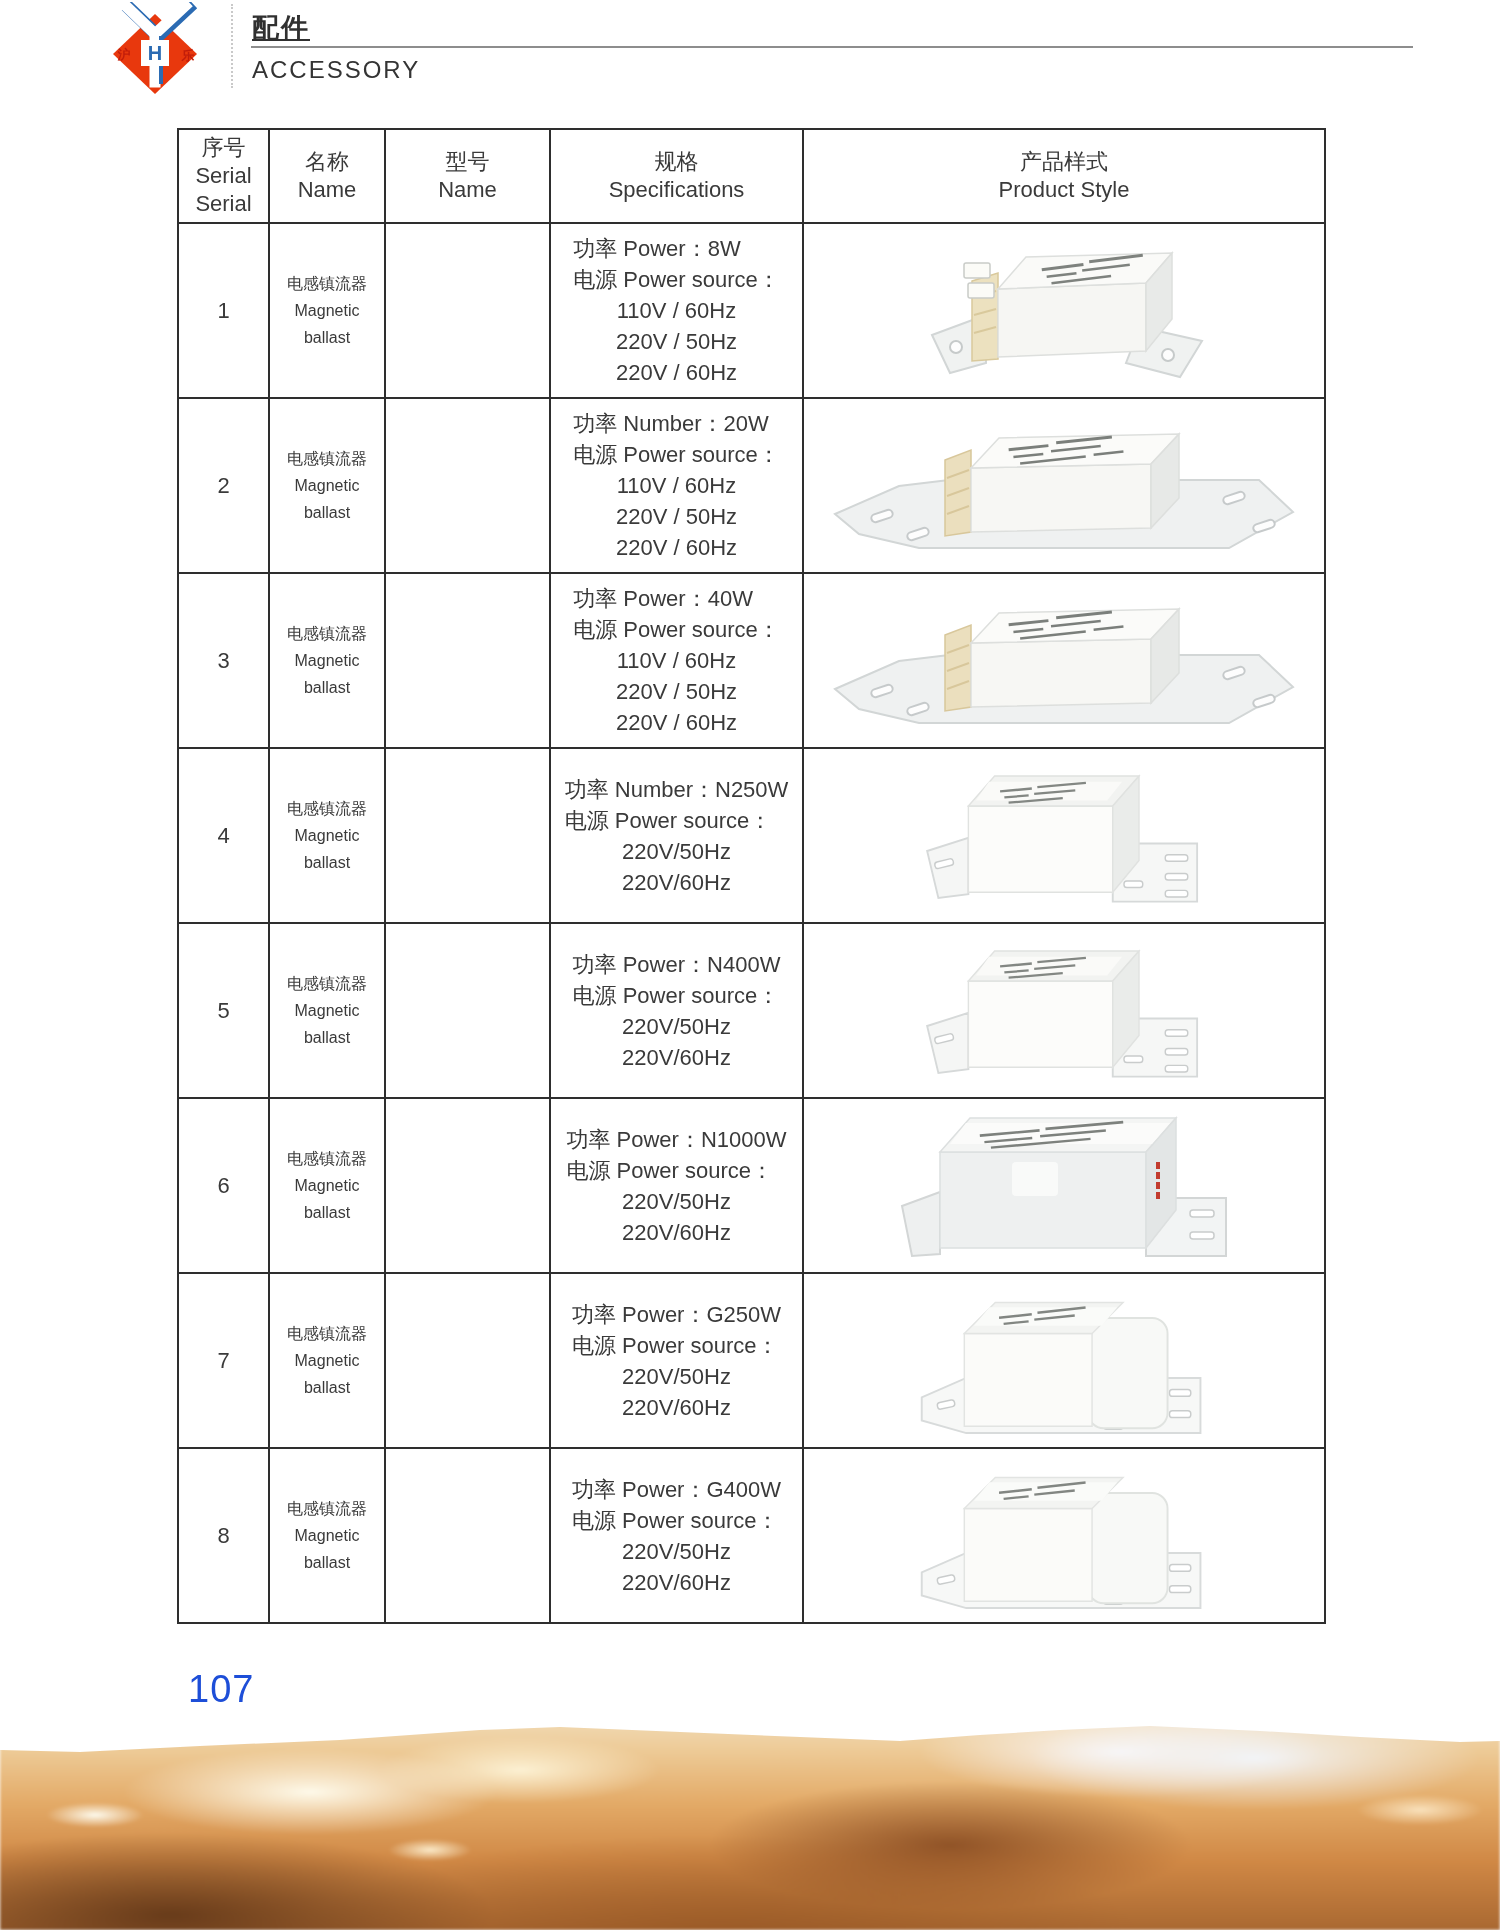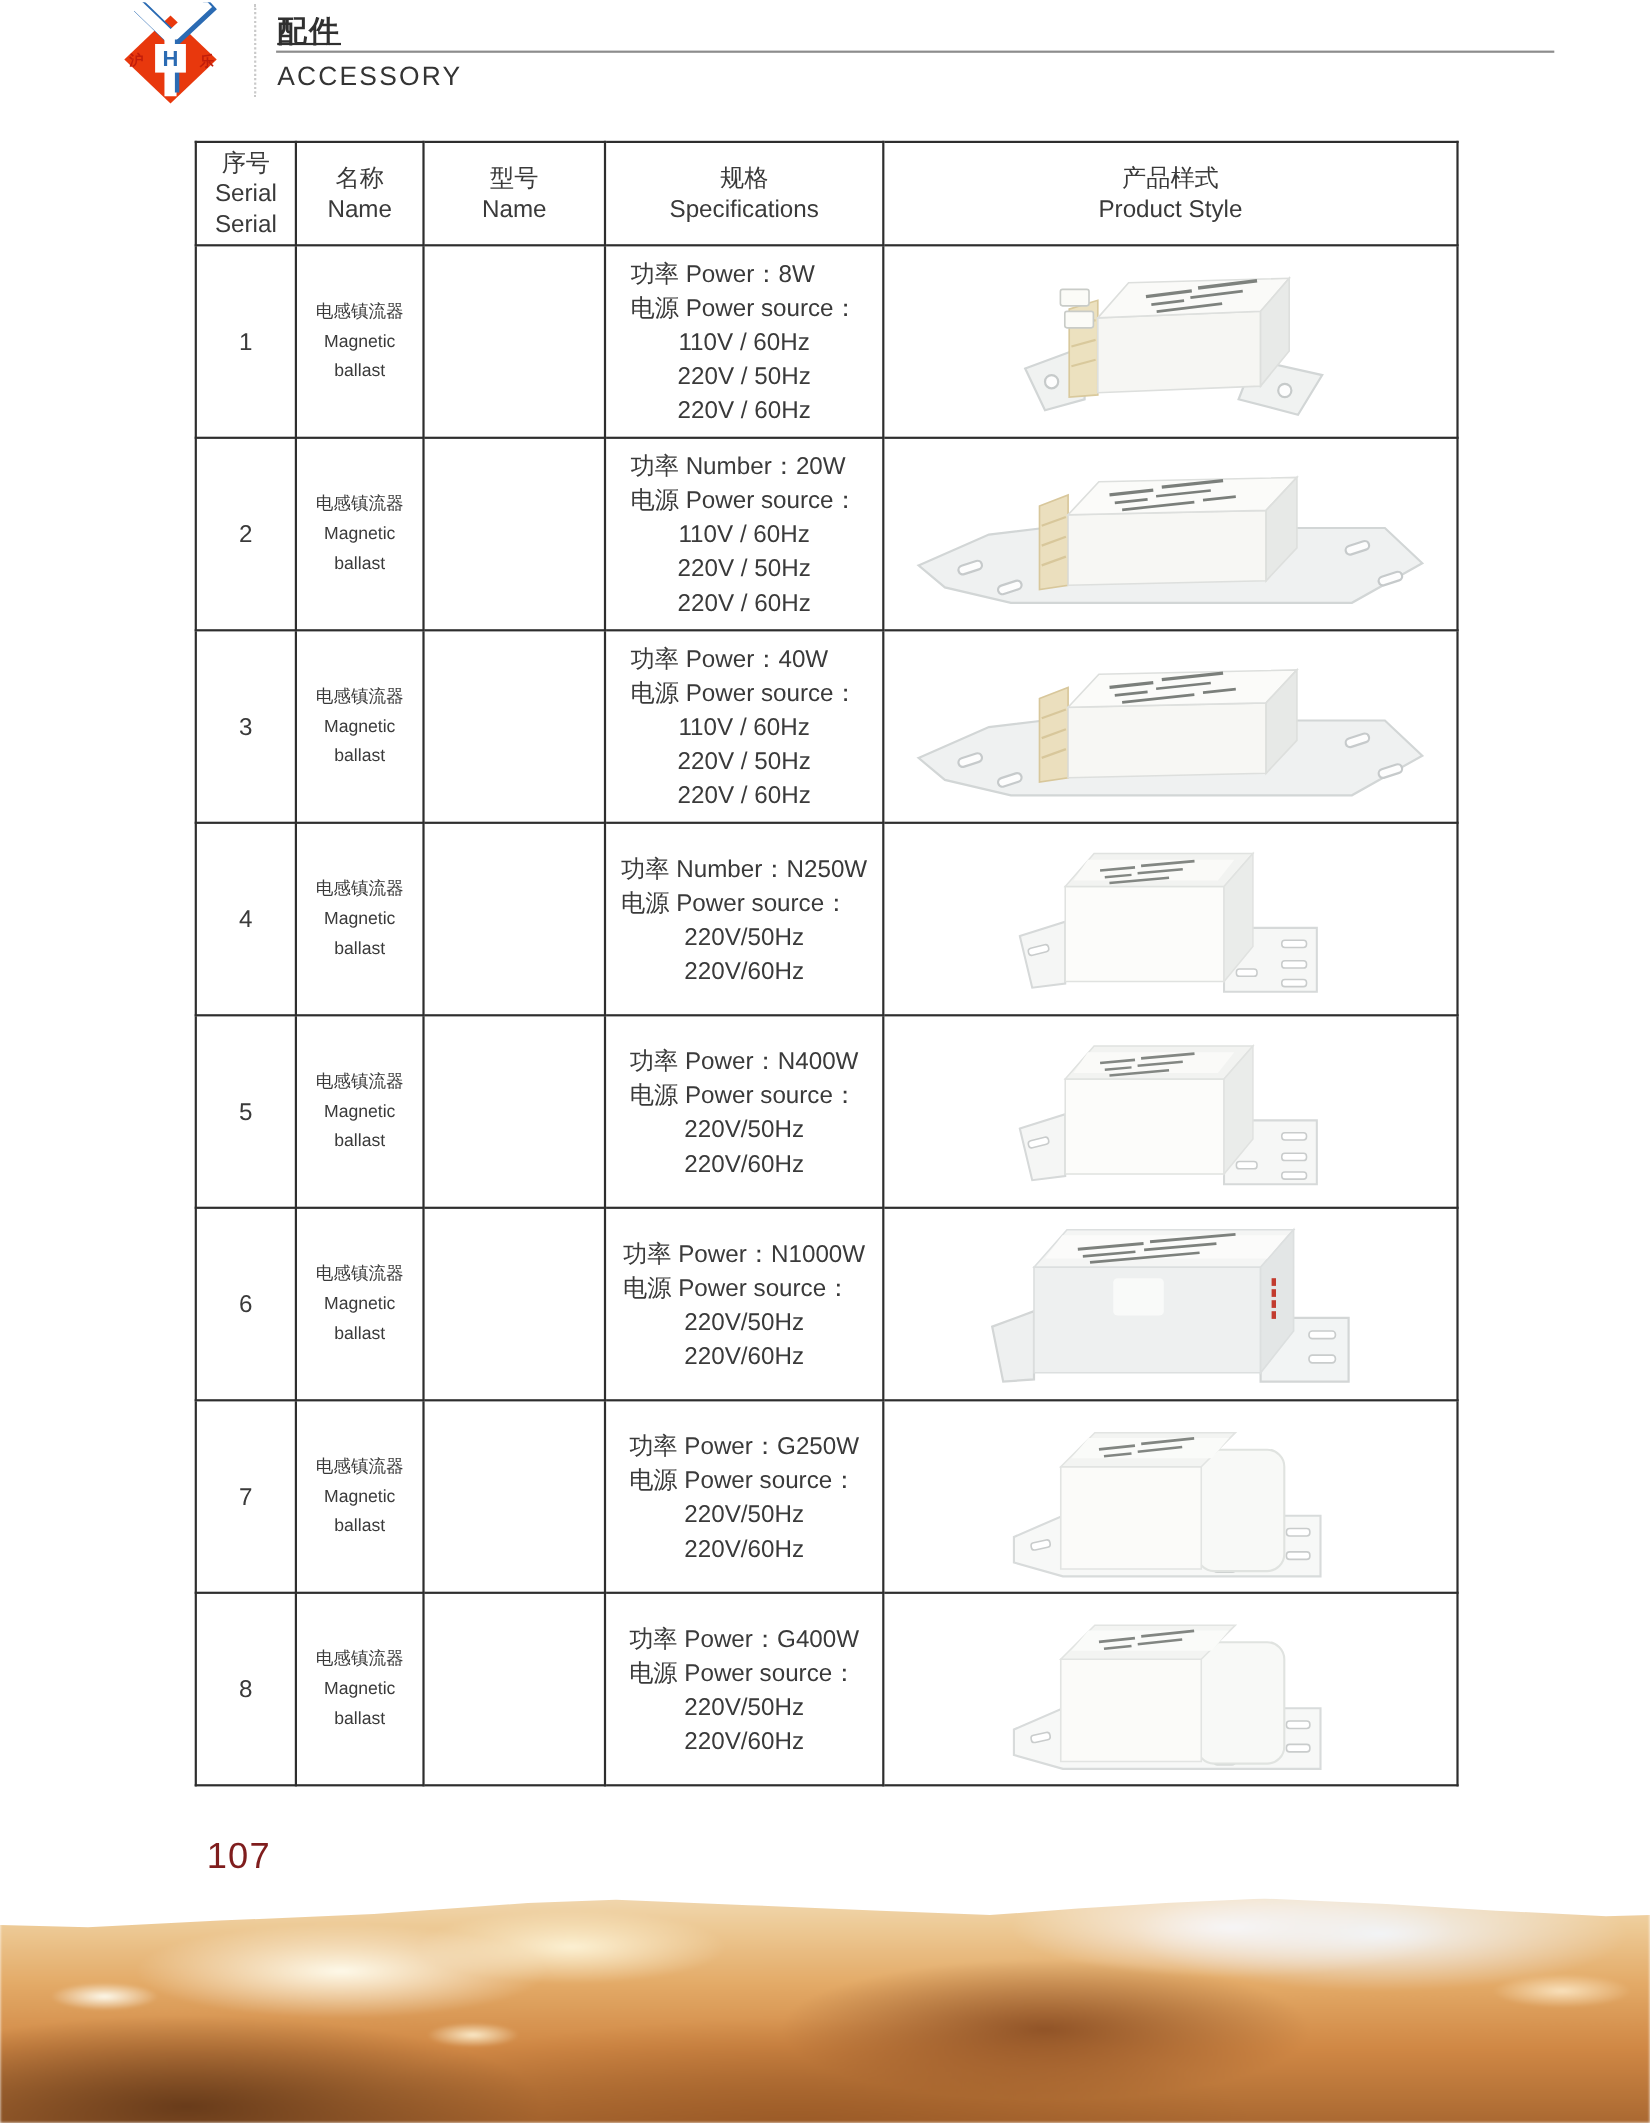--- a/index.html
+++ b/index.html
@@ -24,21 +24,21 @@
   }
   .hrow th{height:92px;font-size:22px;line-height:28px;}
   .drow td{height:173px;}
   .c-serial{font-size:22px;}
   .name-lines div{font-size:16px;line-height:27px;}
   .spec-block{display:inline-block;text-align:center;}
   .spec-line{font-size:22px;line-height:31px;}
   .spec-line.head{text-align:left;}
   .product-cell svg{display:block;margin:0 auto;}
   
-  .page-number{position:absolute;left:188px;top:1668px;font-size:33px;color:#7f1d1d;letter-spacing:1px;}
+  .page-number{position:absolute;left:188px;top:1668px;font-size:38px;color:#1d4ed8;letter-spacing:1px;}
   .footer-photo{
     position:absolute;left:0;top:1700px;width:1500px;height:230px;
     clip-path:polygon(0 50px,80px 52px,200px 46px,340px 40px,480px 30px,560px 27px,
       680px 32px,800px 37px,900px 41px,980px 35px,1060px 30px,1150px 26px,
       1260px 31px,1360px 37px,1460px 42px,1500px 41px,1500px 230px,0 230px);
     background:
       radial-gradient(ellipse 70px 18px at 95px 115px, rgba(255,255,245,.95), rgba(255,255,245,0) 70%),
       radial-gradient(ellipse 260px 60px at 310px 92px, rgba(255,253,240,.95), rgba(255,253,240,0) 72%),
       radial-gradient(ellipse 200px 48px at 520px 70px, rgba(255,249,224,.85), rgba(255,249,224,0) 70%),
       radial-gradient(ellipse 60px 16px at 430px 150px, rgba(255,244,214,.9), rgba(255,244,214,0) 70%),

